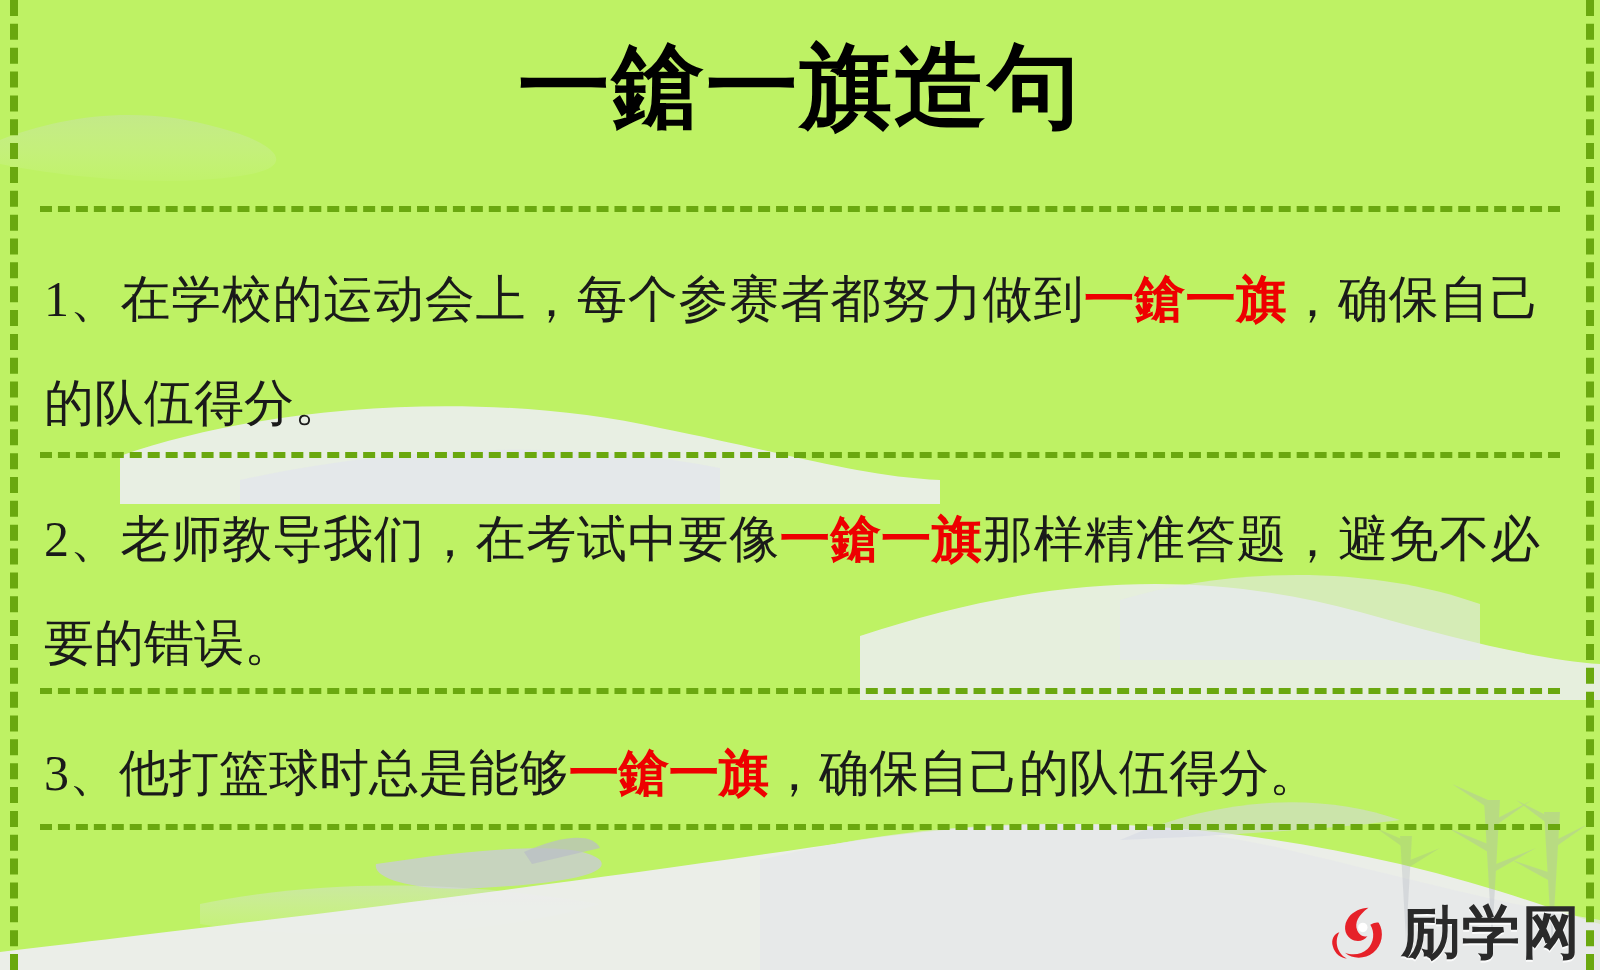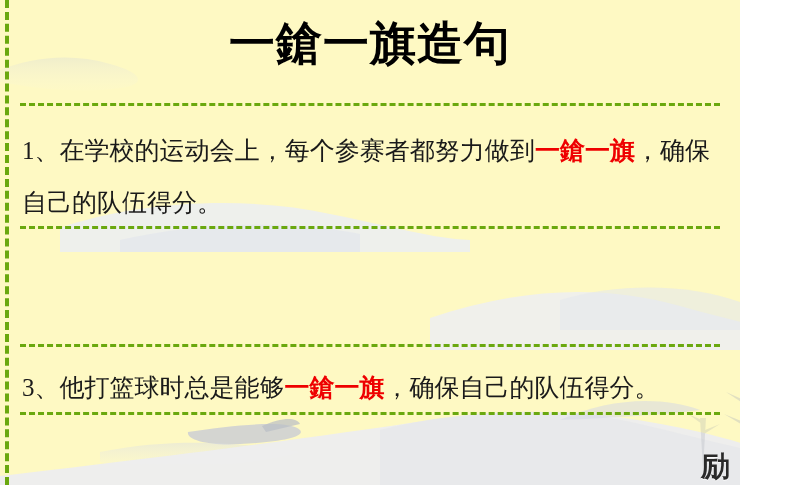--- a/index.html
+++ b/index.html
@@ -2,24 +2,24 @@
 <html><head>
 <meta charset="utf-8">
 <style>
   html, body {
     margin: 0;
     padding: 0;
     background: #ffffff;
   }
   #page {
     position: relative;
-    width: 740px;
+    width: 800px;
     height: 485px;
     overflow: hidden;
-    background: #fef9c3;
+    background: #bef264;
     font-family: "Liberation Serif", "DejaVu Serif", serif;
     box-sizing: border-box;
   }
 
   
   .bg-art {
     position: absolute;
     inset: 0;
     pointer-events: none;
     z-index: 0;
@@ -168,20 +168,21 @@
 
   <div class="divider" style="top:103px;"></div>
   <div class="divider" style="top:226px;"></div>
   <div class="divider" style="top:344px;"></div>
   <div class="divider" style="top:412px;"></div>
 
   <div class="title">一鎗一旗造句</div>
 
   <div class="sentence s1"><span>1、</span><span>在学校的运动会上，每个参赛者都努力做到</span><span class="kw">一鎗一旗</span><span>，确保自己的队伍得分。</span></div>
 
+  <div class="sentence s2"><span>2、</span><span>老师教导我们，在考试中要像</span><span class="kw">一鎗一旗</span><span>那样精准答题，避免不必要的错误。</span></div>
 
   <div class="sentence s3"><span>3、</span><span>他打篮球时总是能够</span><span class="kw">一鎗一旗</span><span>，确保自己的队伍得分。</span></div>
 
   <div class="logo">
     <svg class="logo-mark" viewBox="0 0 64 64" xmlns="http://www.w3.org/2000/svg" aria-hidden="true">
       <path d="M41 4 C 30 12, 26 20, 29 28 C 31 33, 36 36, 40 34 C 36 40, 28 41, 22 37
                C 15 32, 14 22, 20 14 C 25 8, 33 4, 41 4 Z" fill="#e62129"></path>
       <path d="M52 20 C 58 30, 56 44, 46 52 C 37 59, 24 59, 16 52 C 24 55, 34 54, 40 48
                C 47 41, 48 30, 43 22 C 47 20, 50 19, 52 20 Z" fill="#e62129"></path>
       <path d="M10 30 C 4 40, 8 53, 18 58 C 12 58, 5 53, 3 45 C 1 38, 4 32, 10 30 Z" fill="#e62129"></path>

